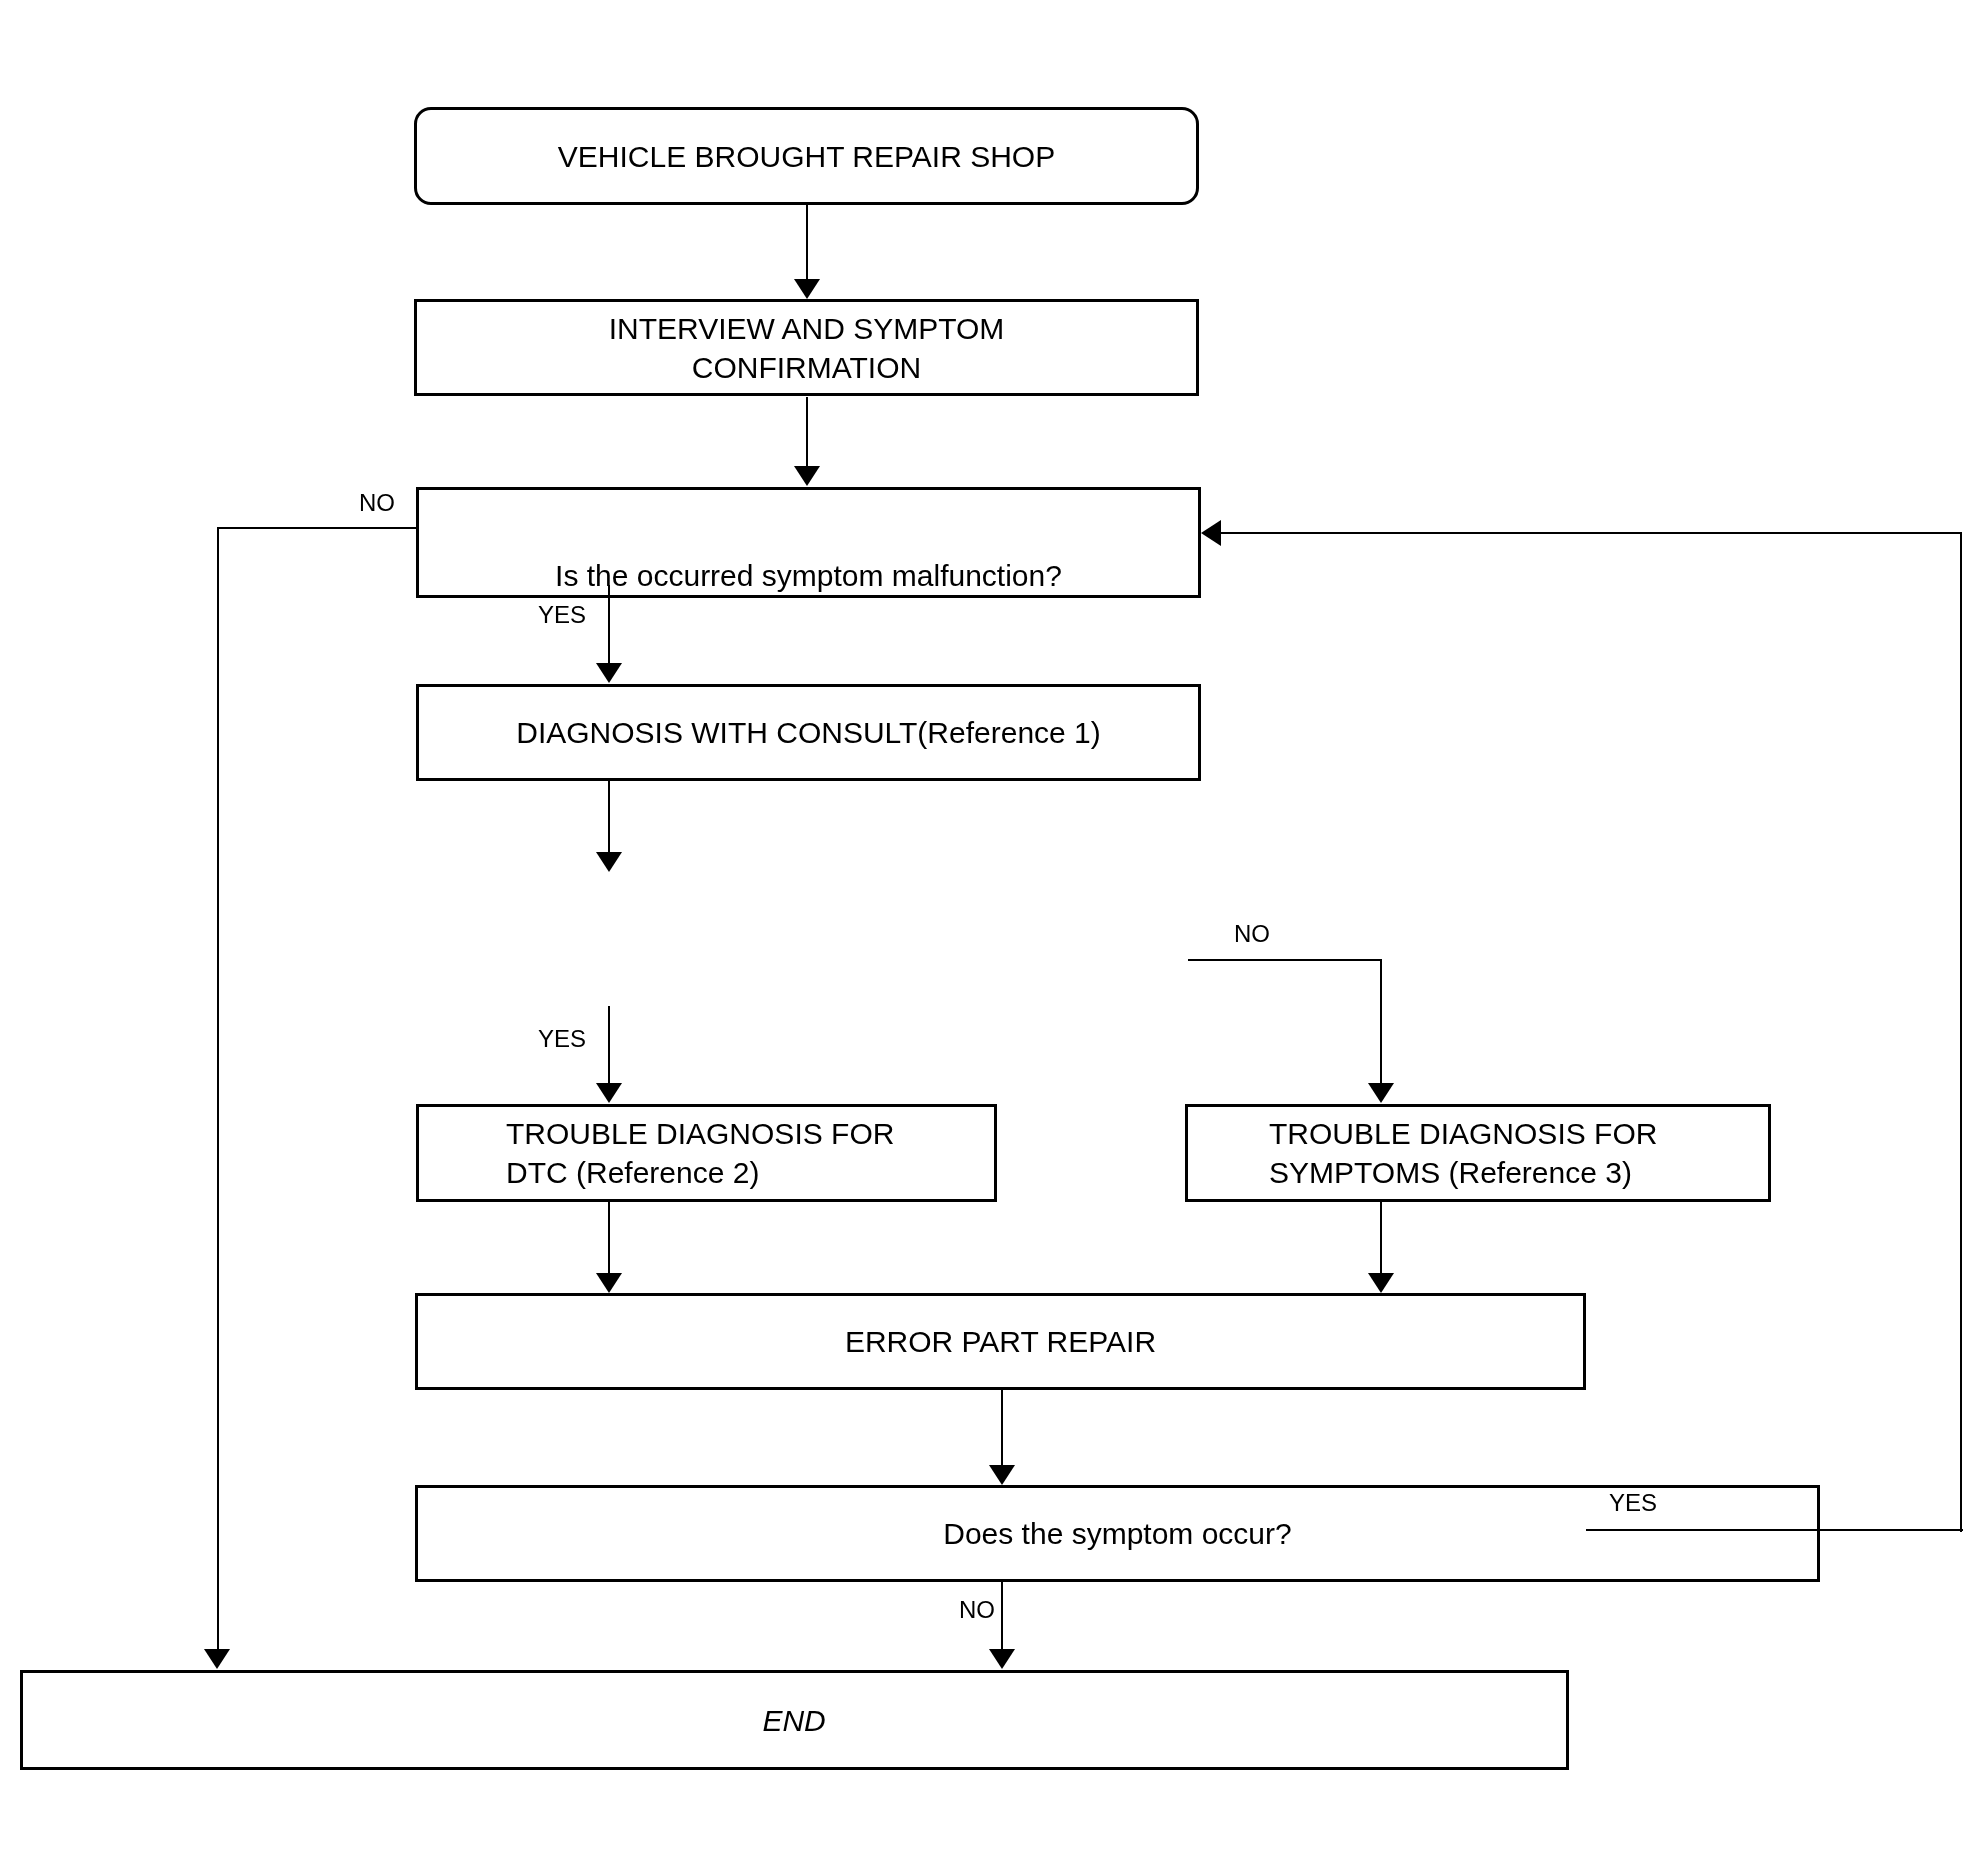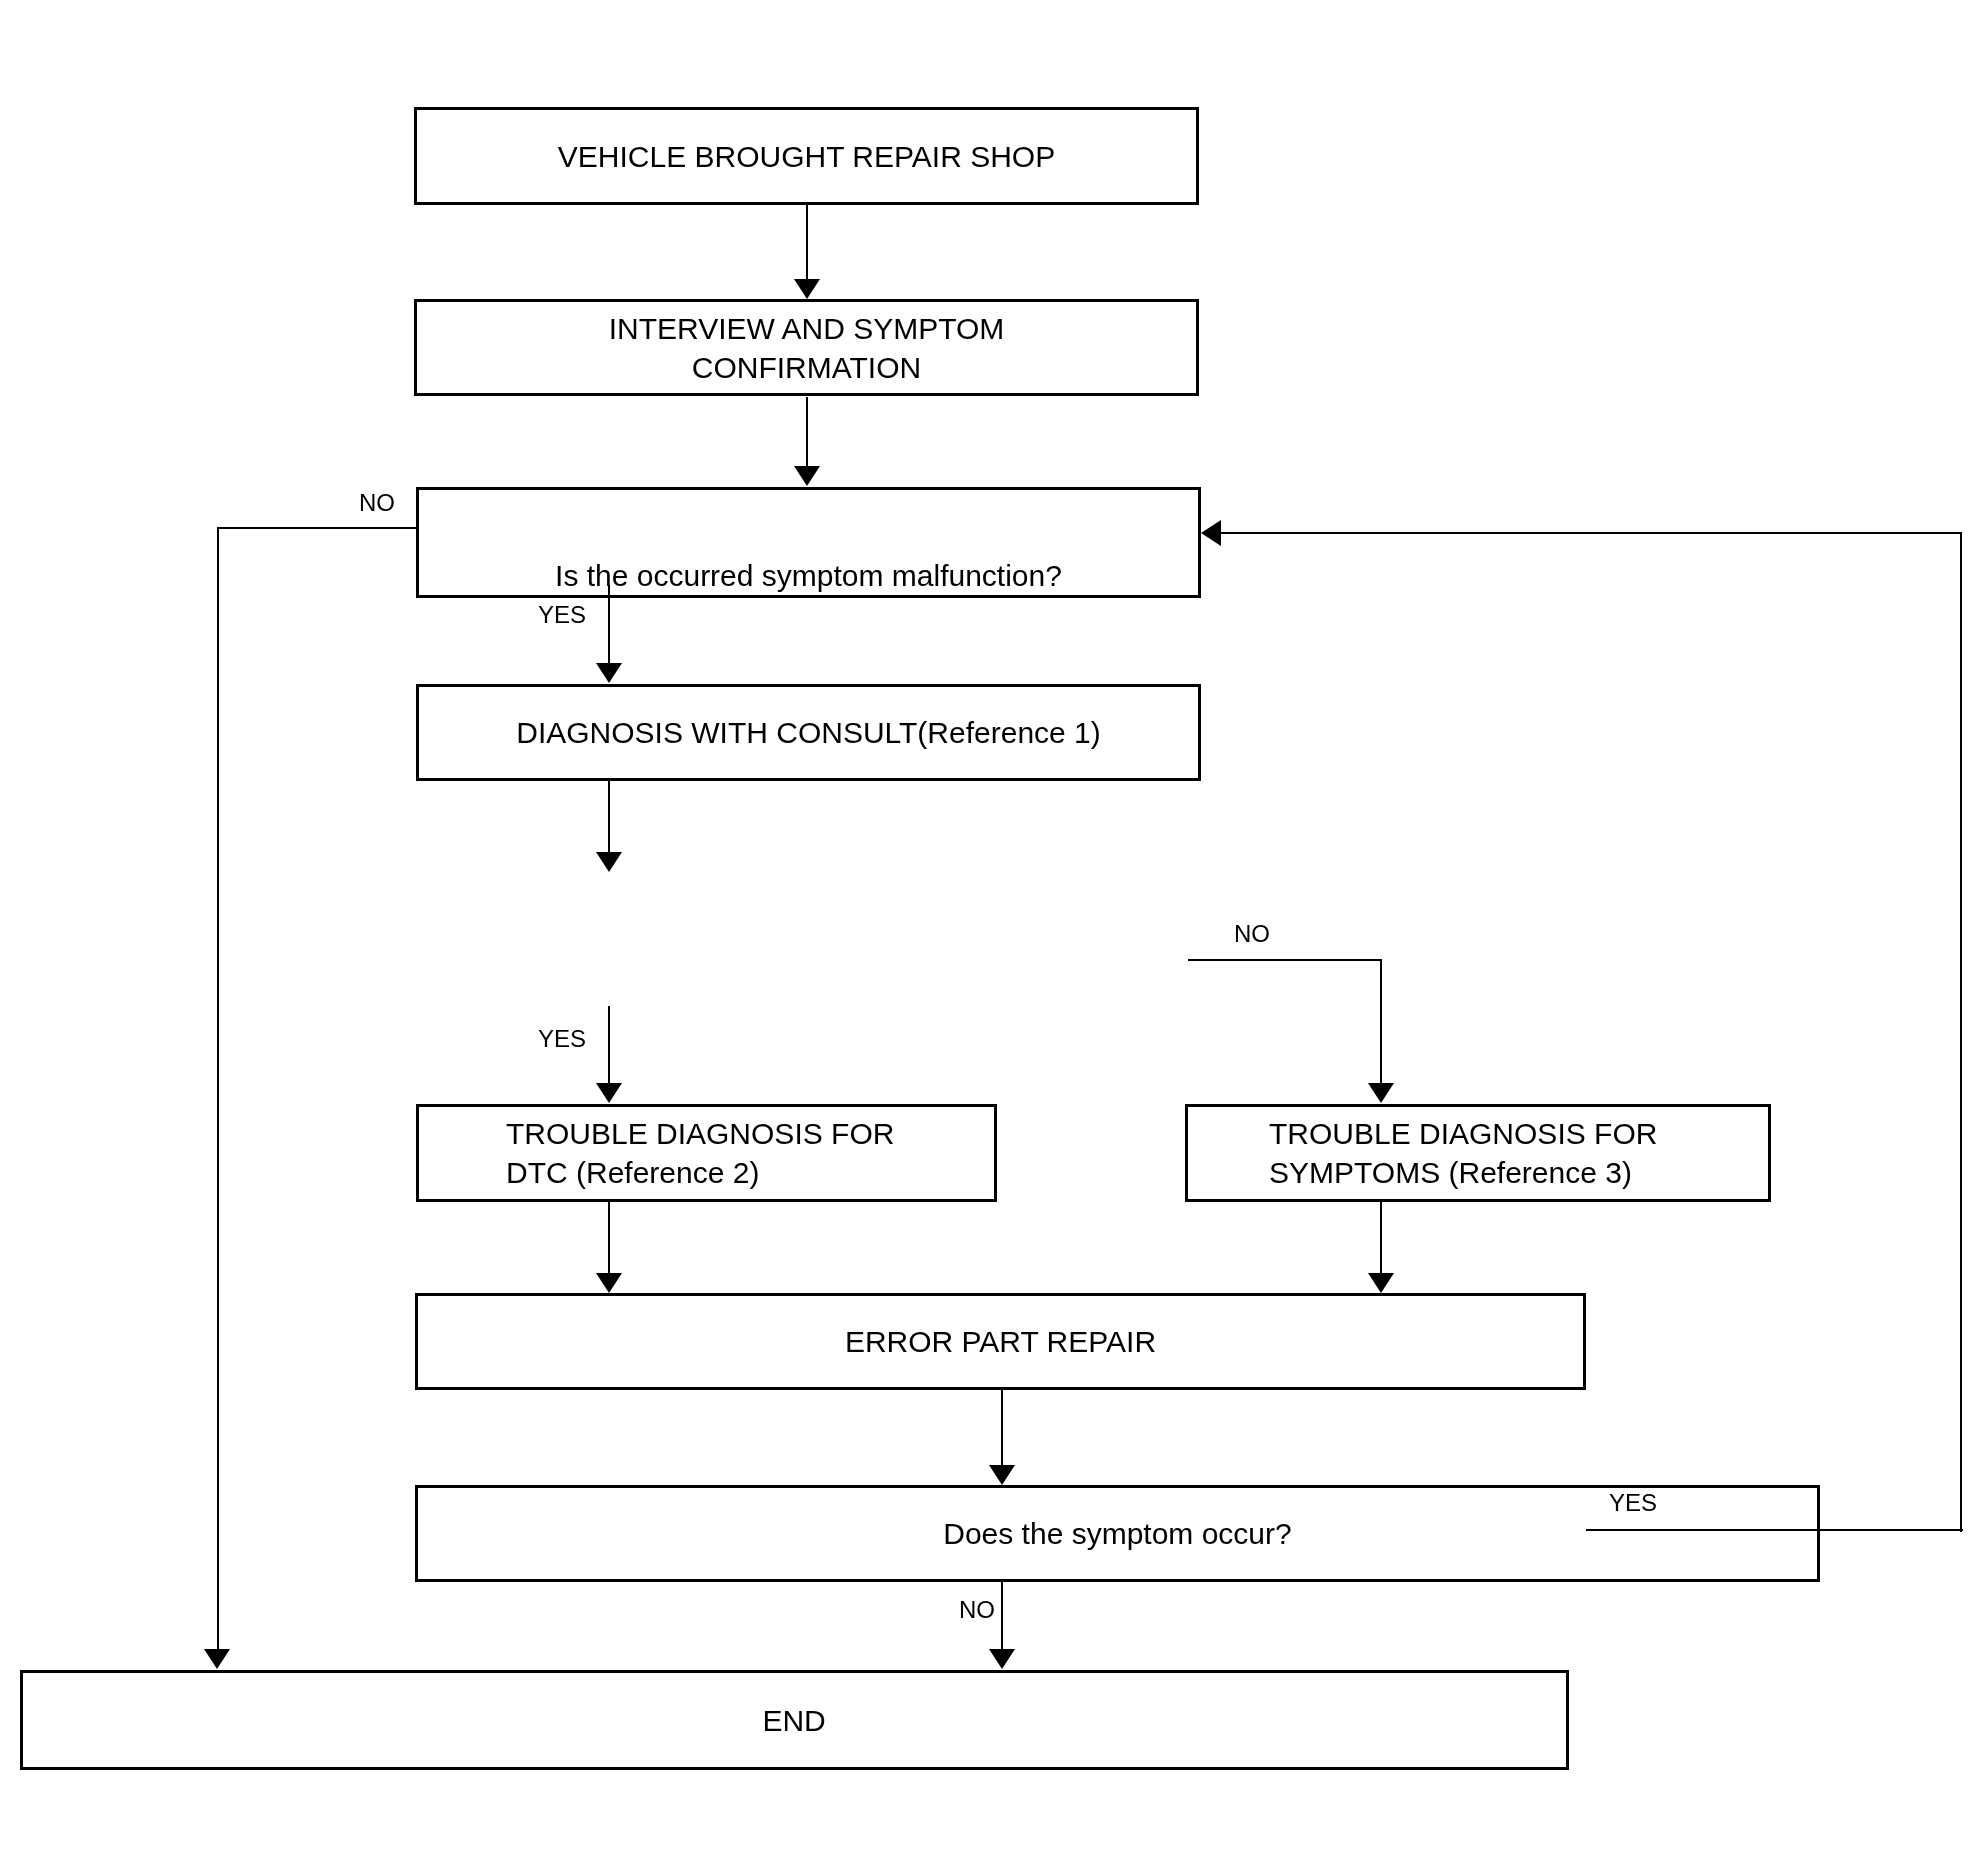--- a/index.html
+++ b/index.html
@@ -46,21 +46,21 @@
     line-height:34px;
     text-align:center;
   }
   .lbl.right { text-align:right; }
 </style>
 </head>
 <body>
 
 <div id="canvas">
 
-  <div class="box" style="left:414px; top:107px; width:785px; height:98px;">
+  <div class="box" style="left:414px; top:107px; width:785px; height:98px;border-radius:17px;">
     <span class="ln center">VEHICLE BROUGHT REPAIR SHOP</span>
   </div>
 
   <div class="box" style="left:414px; top:299px; width:785px; height:97px;">
     <span class="ln center">INTERVIEW AND SYMPTOM</span>
     <span class="ln center">CONFIRMATION</span>
   </div>
 
   <div class="box" style="left:416px; top:487px; width:785px; height:111px;justify-content:flex-end;">
     <span class="ln center">Is the occurred symptom malfunction?</span>
@@ -82,21 +82,21 @@
   </div>
 
   <div class="box" style="left:415px; top:1293px; width:1171px; height:97px;">
     <span class="ln center">ERROR PART REPAIR</span>
   </div>
 
   <div class="box" style="left:415px; top:1485px; width:1405px; height:97px;">
     <span class="ln center">Does the symptom occur?</span>
   </div>
 
-  <div class="box" style="left:19.6px; top:1670px; width:1549px; height:100px;">
+  <div class="box" style="left:19.6px; top:1670px; width:1549px; height:100px;font-style:italic;">
     <span class="ln center">END</span>
   </div>
 
   <div class="vline" style="left:806px; top:205px; width:2.4px; height:76px;"></div>
   <div class="arrow-down" style="left:794px; top:279px;"></div>
 
   <div class="vline" style="left:806px; top:397px; width:2.4px; height:72px;"></div>
   <div class="arrow-down" style="left:794px; top:466px;"></div>
 
   <div class="lbl" style="left:333px; top:486px; width:88px;">NO</div>

